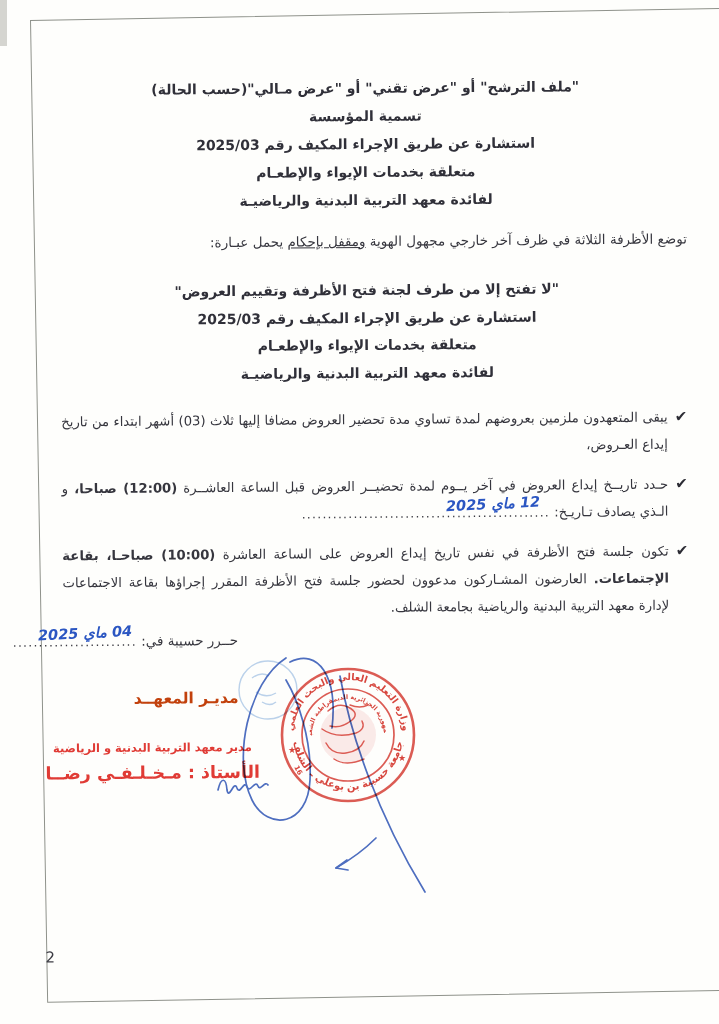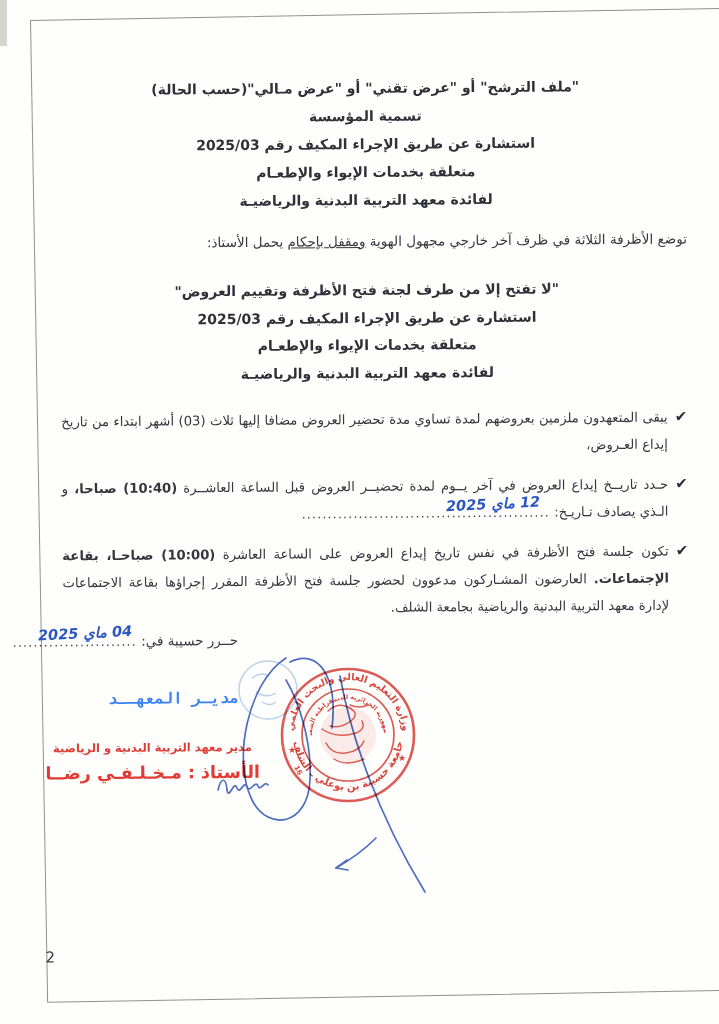--- a/index.html
+++ b/index.html
@@ -38,21 +38,21 @@
   .hand{
     position:absolute;top:-8px;white-space:nowrap;
     color:#2b56c2;font-weight:bold;font-style:italic;font-size:14.5px;letter-spacing:.5px;
     transform:rotate(-2.5deg);
   }
   .hand.date1{right:10px;}
   .hand.date2{right:5px;}
   .issued{position:absolute;top:631px;right:482px;white-space:nowrap;font-size:13.5px;}
   .sig-title{
     position:absolute;top:688px;right:482px;white-space:nowrap;
-    font-weight:bold;font-size:15.5px;color:#3b82f6;letter-spacing:.5px;font-family:Liberation Mono, monospace;
+    font-weight:bold;font-size:15.5px;color:#c2410c;letter-spacing:.5px;
   }
   .red1{
     position:absolute;top:739px;right:469px;white-space:nowrap;
     color:#e03b35;font-size:11.5px;font-weight:bold;
   }
   .red2{
     position:absolute;top:761px;right:461px;white-space:nowrap;
     color:#e03b35;font-size:17.5px;font-weight:bold;letter-spacing:.5px;
   }
   .pagenum{position:absolute;left:42px;top:946px;font-size:15px;color:#3c3c44;}
@@ -71,39 +71,39 @@
 
     <div class="header-block">
       <div>"ملف الترشح" أو "عرض تقني" أو "عرض مـالي"(حسب الحالة)</div>
       <div>تسمية المؤسسة</div>
       <div>استشارة عن طريق الإجراء المكيف رقم 2025/03</div>
       <div>متعلقة بخدمات الإيواء والإطعـام</div>
       <div>لفائدة معهد التربية البدنية والرياضيـة</div>
     </div>
 
     <p class="intro">
-      <span>توضع الأظرفة الثلاثة في ظرف آخر خارجي مجهول الهوية </span><span class="u">ومقفل بإحكام</span><span> يحمل الأستاذ:</span>
+      <span>توضع الأظرفة الثلاثة في ظرف آخر خارجي مجهول الهوية </span><span class="u">ومقفل بإحكام</span><span> يحمل عبـارة:</span>
     </p>
 
     <div class="quote-block">
       <div>"لا تفتح إلا من طرف لجنة فتح الأظرفة وتقييم العروض"</div>
       <div>استشارة عن طريق الإجراء المكيف رقم 2025/03</div>
       <div>متعلقة بخدمات الإيواء والإطعـام</div>
       <div>لفائدة معهد التربية البدنية والرياضيـة</div>
     </div>
 
     <div class="bullets">
       <div class="bullet">
         <span class="check">✔</span>
         <p>يبقى المتعهدون ملزمين بعروضهم لمدة تساوي مدة تحضير العروض مضافا إليها ثلاث (03) أشهر ابتداء من تاريخ إيداع العـروض،</p>
       </div>
       <div class="bullet">
         <span class="check">✔</span>
         <p>
-          <span>حـدد تاريــخ إيداع العروض في آخر يــوم لمدة تحضيــر العروض قبل الساعة العاشــرة </span><span class="b">(10:40) صباحا،</span><span> و الـذي يصادف تـاريـخ: </span><span class="slot"><span class="dots">................................................</span><span class="hand date1">12 ماي 2025</span></span>
+          <span>حـدد تاريــخ إيداع العروض في آخر يــوم لمدة تحضيــر العروض قبل الساعة العاشــرة </span><span class="b">(12:00) صباحا،</span><span> و الـذي يصادف تـاريـخ: </span><span class="slot"><span class="dots">................................................</span><span class="hand date1">12 ماي 2025</span></span>
         </p>
       </div>
       <div class="bullet">
         <span class="check">✔</span>
         <p>
           <span>تكون جلسة فتح الأظرفة في نفس تاريخ إيداع العروض على الساعة العاشرة </span><span class="b">(10:00) صباحـا، بقاعة الإجتماعات.</span><span> العارضون المشـاركون مدعوون لحضور جلسة فتح الأظرفة المقرر إجراؤها بقاعة الاجتماعات لإدارة معهد التربية البدنية والرياضية بجامعة الشلف.</span>
         </p>
       </div>
     </div>
 

